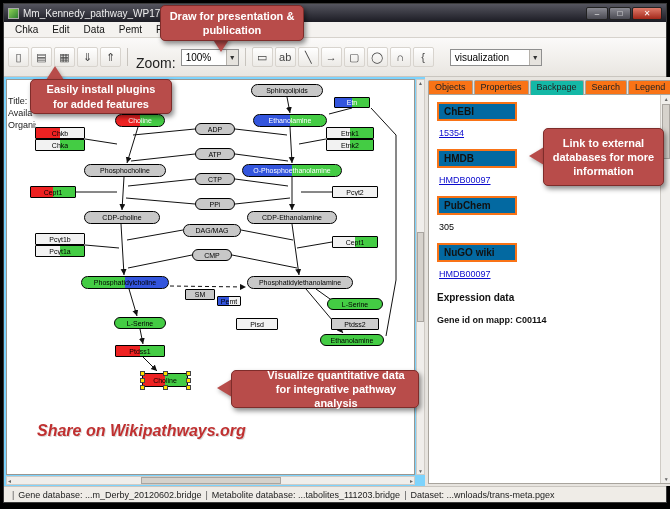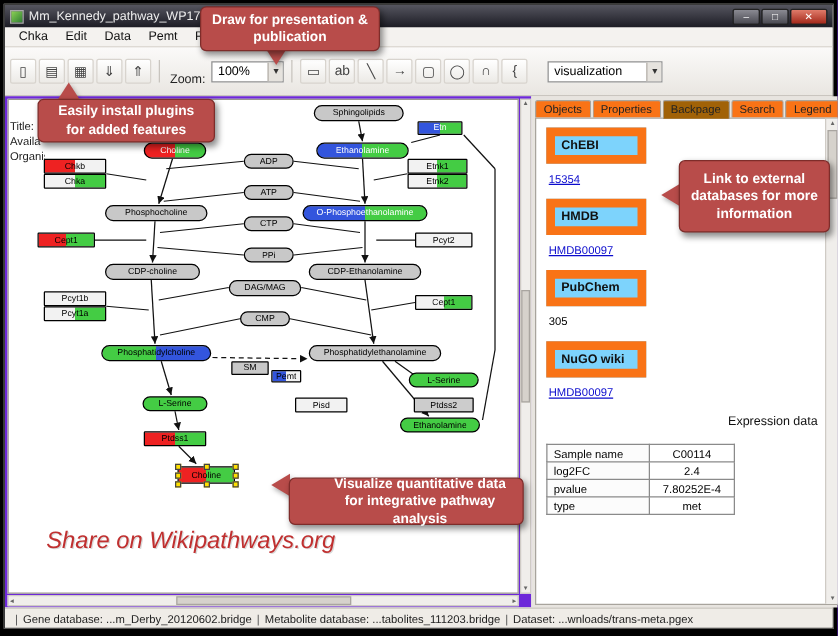--- a/index.html
+++ b/index.html
@@ -32,31 +32,31 @@
   .menu-item { padding:1px 7px; color:#111; }
 
   
   .toolbar { height:39px; background:linear-gradient(#fbfaf9,#e9e6e1);
              border-bottom:1px solid #c9c5bf; display:flex; align-items:center;
              padding:0 4px; gap:2px; }
   .tbtn { width:21px; height:20px; display:flex; align-items:center; justify-content:center;
           font-size:11px; color:#444; border:1px solid #d8d4ce; border-radius:2px;
           background:linear-gradient(#fff,#eceae6); }
   .sep { width:1px; height:18px; background:#c8c4be; margin:0 4px; }
-  .zoom-label { font-size:10px; margin:12px 3px 0 2px; color:#222; }
+  .zoom-label { font-size:14px; margin:12px 3px 0 2px; color:#222; }
   .combo { height:17px; border:1px solid #8f8f8f; background:#fff; font-size:10px;
            display:inline-flex; align-items:center; padding-left:4px; gap:3px;
            min-width:58px; justify-content:space-between; }
   .combo .caret { font-size:7px; background:#e6e3de; border-left:1px solid #b5b1ab;
                   height:15px; display:flex; align-items:center; padding:0 2px; color:#333; }
   .combo.viz { min-width:92px; margin-left:14px; }
 
   
   .main { position:absolute; top:73px; left:0; right:0; bottom:16px; display:flex; }
-  .canvas-zone { position:relative; width:421px; height:100%; background:#6d28d9; flex:none; }
+  .canvas-zone { position:relative; width:421px; height:100%; background:#7dd3fc; flex:none; }
   .canvas { position:absolute; left:2px; top:2px; width:409px; height:396px;
             background:#fff; border:1px solid #9a968f; overflow:hidden; }
   #edges { position:absolute; left:0; top:0; z-index:1; }
 
   .side-labels { position:absolute; left:1px; top:16px; z-index:4; }
   .side-label { font-size:9px; color:#222; width:28px; overflow:hidden;
                 white-space:nowrap; height:11px; margin-bottom:1px; }
 
   
   .vscroll { position:absolute; left:412px; top:2px; width:9px; height:396px;
@@ -72,46 +72,46 @@
   
   .node { position:absolute; border:1px solid #000; display:flex; align-items:center;
           justify-content:center; font-size:7px; line-height:1; color:#000; z-index:2; }
   .node.pill { border-radius:7px; }
   .node.box { border-radius:1px; }
   .nlabel { max-width:100%; overflow:hidden; white-space:nowrap; }
   .handle { position:absolute; width:5px; height:5px; background:var(--handle);
             border:1px solid #444; z-index:6; }
 
   .share-note { position:absolute; left:30px; top:342px; z-index:3;
-                font-size:19px; font-weight:normal; font-style:italic;
+                font-size:16px; font-weight:bold; font-style:italic;
                 color:var(--share); text-shadow:1px 1px 0 rgba(0,0,0,0.15); }
 
   
   .panel { flex:1; position:relative; background:#e7e4df; padding:2px 2px 2px 3px; }
   .tabs { display:flex; height:15px; font-size:9px; gap:1px; margin-top:1px; }
   .tab { padding:1px 6px; background:#f97316; border:1px solid #a8a49d;
          border-bottom:none; border-radius:2px 2px 0 0; color:#222; }
-  .tab.active { background:#a16207; position:relative; z-index:2; }
+  .tab.active { background:#14b8a6; position:relative; z-index:2; }
   .panel-body { position:absolute; left:3px; right:2px; top:17px; bottom:2px;
                 background:#fff; border:1px solid #a8a49d; display:flex; }
   .panel-scroll { flex:1; padding:7px 6px 0 8px; overflow:hidden; font-size:9px; }
   .panel-scrollbar { width:11px; border-left:1px solid #cfcbc5; background:#f0eeeb;
                      display:flex; flex-direction:column; align-items:center;
                      justify-content:flex-start; font-size:5px; color:#666; padding:1px 0; }
   .pthumb { width:8px; height:55px; background:#d6d2cc; border:1px solid #a9a5a0; margin:2px 0; }
   .pspace { flex:1; }
 
   .section { margin-bottom:11px; }
-  .section-header { border:7px solid #f97316; background:#7dd3fc; padding:2px 5px;
+  .section-header { border:2px solid #f97316; background:#0369a1; padding:2px 5px;
                     font-size:10px; font-weight:bold; width:max-content; min-width:80px;
                     margin-bottom:7px; color:#111; }
   .section-link { color:var(--link); text-decoration:underline; font-size:9px; margin-left:2px; }
   .section-link.plain { color:#000; text-decoration:none; }
 
-  .expr-title { font-weight:normal; font-size:10px; margin:13px 0 12px; color:#111;text-align:right; }
+  .expr-title { font-weight:bold; font-size:10px; margin:13px 0 12px; color:#111; }
   .geneid { font-weight:bold; font-size:9px; margin-bottom:4px; color:#111; }
   table.expr { border-collapse:collapse; font-size:9px; }
   table.expr td { border:1px solid #8a8a8a; height:14px; padding:1px 5px; }
   td.k { width:82px; background:#fcfcfc; }
   td.v { width:68px; text-align:center; background:#fff; }
 
   
   .statusbar { position:absolute; left:0; right:0; bottom:0; height:16px;
                background:#efece7; border-top:1px solid #c9c5bf; display:flex;
                align-items:center; font-size:9px; padding:0 4px; color:#222;
@@ -130,21 +130,21 @@
                 border-right:9px solid transparent; border-top:14px solid var(--co-fill); }
   #arr-plugins{ left:46px; top:66px; border-left:9px solid transparent;
                 border-right:9px solid transparent; border-bottom:14px solid var(--co-fill); }
   #arr-link   { left:529px; top:147px; border-top:9px solid transparent;
                 border-bottom:9px solid transparent; border-right:15px solid var(--co-fill); }
   #arr-viz    { left:217px; top:379px; border-top:9px solid transparent;
                 border-bottom:9px solid transparent; border-right:15px solid var(--co-fill); }
   #co-draw    { left:160px; top:5px;  width:144px; height:36px; }
   #co-plugins { left:30px;  top:79px; width:142px; height:35px; }
   #co-link    { left:543px; top:128px; width:121px; height:58px; }
-  #co-viz     { left:231px; top:382px; width:188px; height:38px;padding-left:29px; }
+  #co-viz     { left:231px; top:370px; width:188px; height:38px;padding-left:29px; }
 </style>
 </head>
 <body>
 
 <div class="screen">
   <div class="window">
 
     <div class="titlebar">
       <span class="app-icon"></span>
       <span class="title">Mm_Kennedy_pathway_WP1771_45176.gpml</span>
@@ -391,40 +391,21 @@
                 <div class="section">
                   <div class="section-header">PubChem</div>
                   <div class="section-link plain">305</div>
                 </div>
                 <div class="section">
                   <div class="section-header">NuGO wiki</div>
                   <div class="section-link">HMDB00097</div>
                 </div>
               </div>
             <div class="expr-title">Expression data</div>
-            <table class="expr">
-              <tbody id="expr-rows">
-                  <tr>
-                    <td class="k">Sample name</td>
-                    <td class="v">C00114</td>
-                  </tr>
-                  <tr>
-                    <td class="k">log2FC</td>
-                    <td class="v">2.4</td>
-                  </tr>
-                  <tr>
-                    <td class="k">pvalue</td>
-                    <td class="v">7.80252E-4</td>
-                  </tr>
-                  <tr>
-                    <td class="k">type</td>
-                    <td class="v">met</td>
-                  </tr>
-                </tbody>
-            </table>
+            <div class="geneid">Gene id on mapp: C00114</div>
           </div>
           <div class="panel-scrollbar">
             <span>▲</span>
             <span class="pthumb"></span>
             <span class="pspace"></span>
             <span>▼</span>
           </div>
         </div>
       </div>
     </div>

